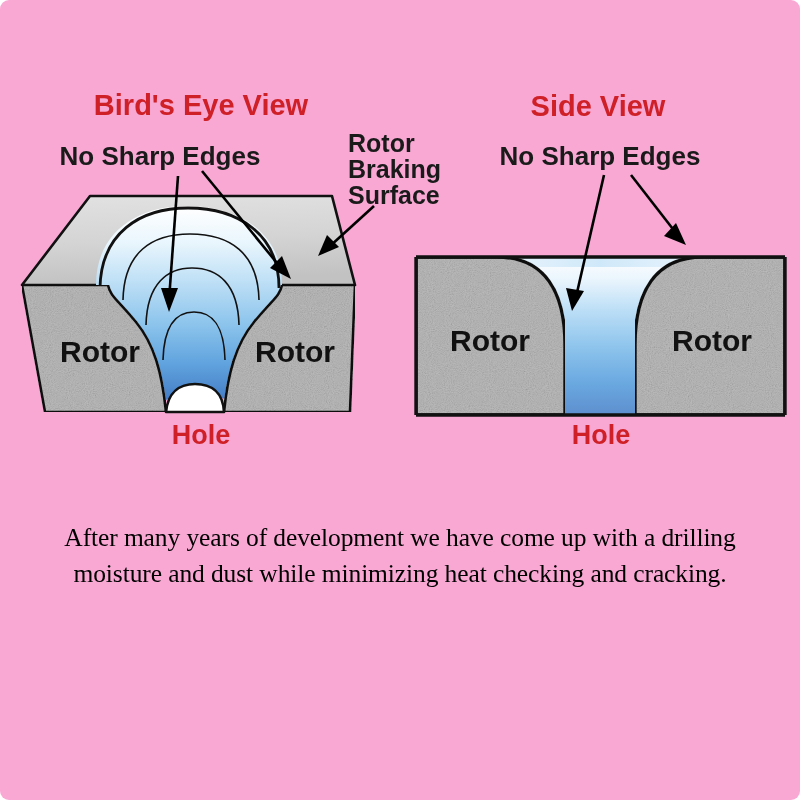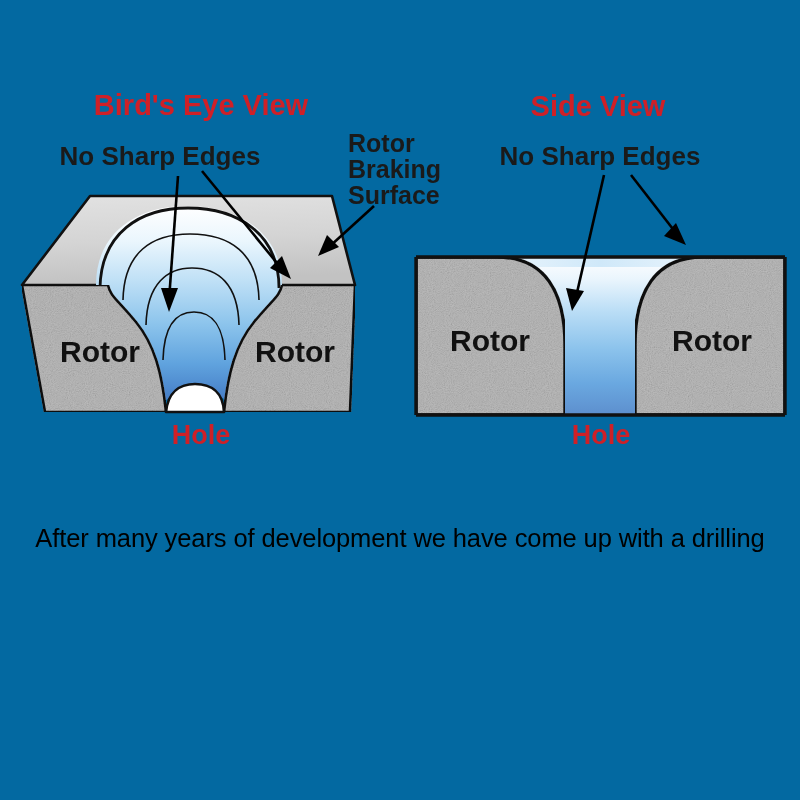--- a/index.html
+++ b/index.html
@@ -12,39 +12,40 @@
     width: 800px;
     height: 800px;
     font-family: "Liberation Sans", sans-serif;
     overflow: hidden;
     position: relative;
   }
   #page {
     position: relative;
     width: 800px;
     height: 800px;
-    background: #0369a1;
+    background: #f9a8d4;
+    border-radius: 9px;
   }
   .diagram-area {
     position: absolute;
     left: 0;
     top: 0;
     width: 800px;
     height: 470px;
   }
   .caption-area {
     position: absolute;
     left: 0;
     top: 520px;
     width: 800px;
     height: 260px;
     text-align: center;
   }
   .caption-line {
-    font-family: Liberation Sans, sans-serif;
+    font-family: Liberation Serif, serif;
     font-size: 25.5px;
     line-height: 36px;
     color: #000000;
     letter-spacing: -0.1px;
     white-space: nowrap;
   }
   svg { display: block; }
   text { user-select: none; }
   .t-red {
     font-family: "Liberation Sans", sans-serif;
@@ -221,15 +222,16 @@
         <g>
           <line class="arrow-line" x1="631" y1="175" x2="676" y2="233"></line>
           <path d="M 686,245 L 664,236 L 676,223 Z" fill="#000000"></path>
         </g>
       </g>
     </svg>
   </div>
 
   <div class="caption-area">
     <div class="caption-line">After many years of development we have come up with a drilling</div>
+    <div class="caption-line">moisture and dust while minimizing heat checking and cracking.</div>
   </div>
 
 </div>
 
 </body></html>

